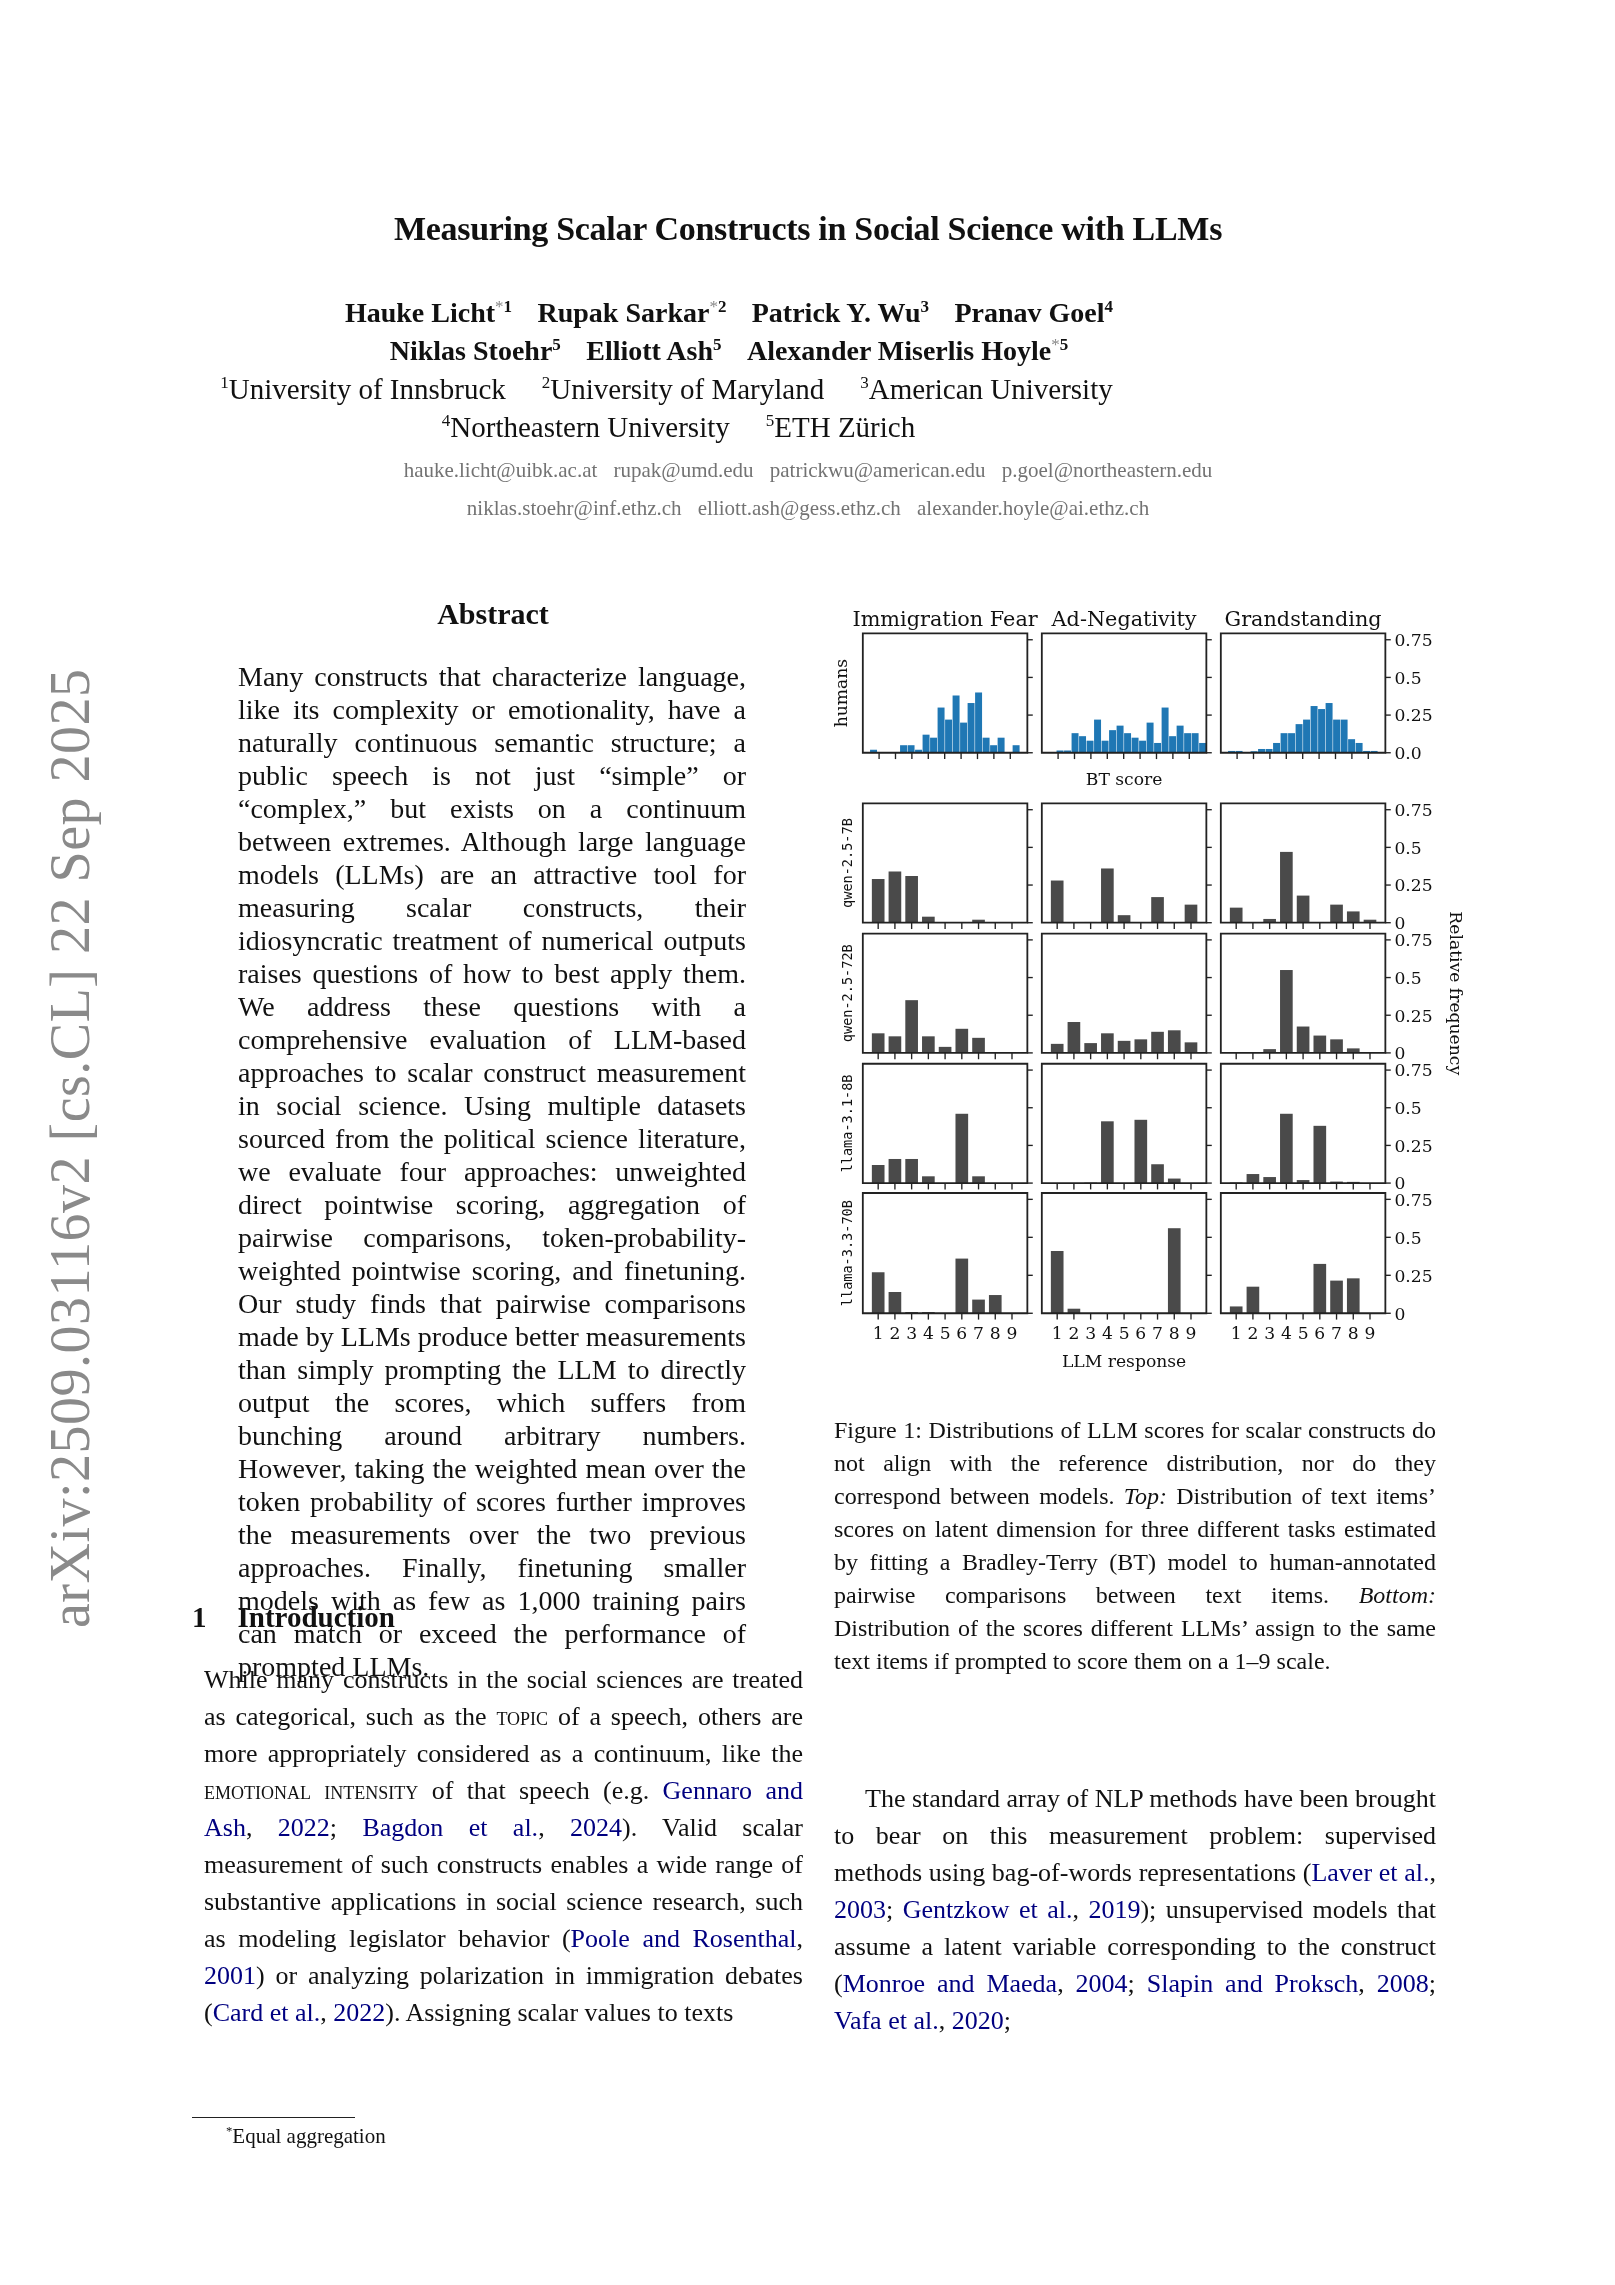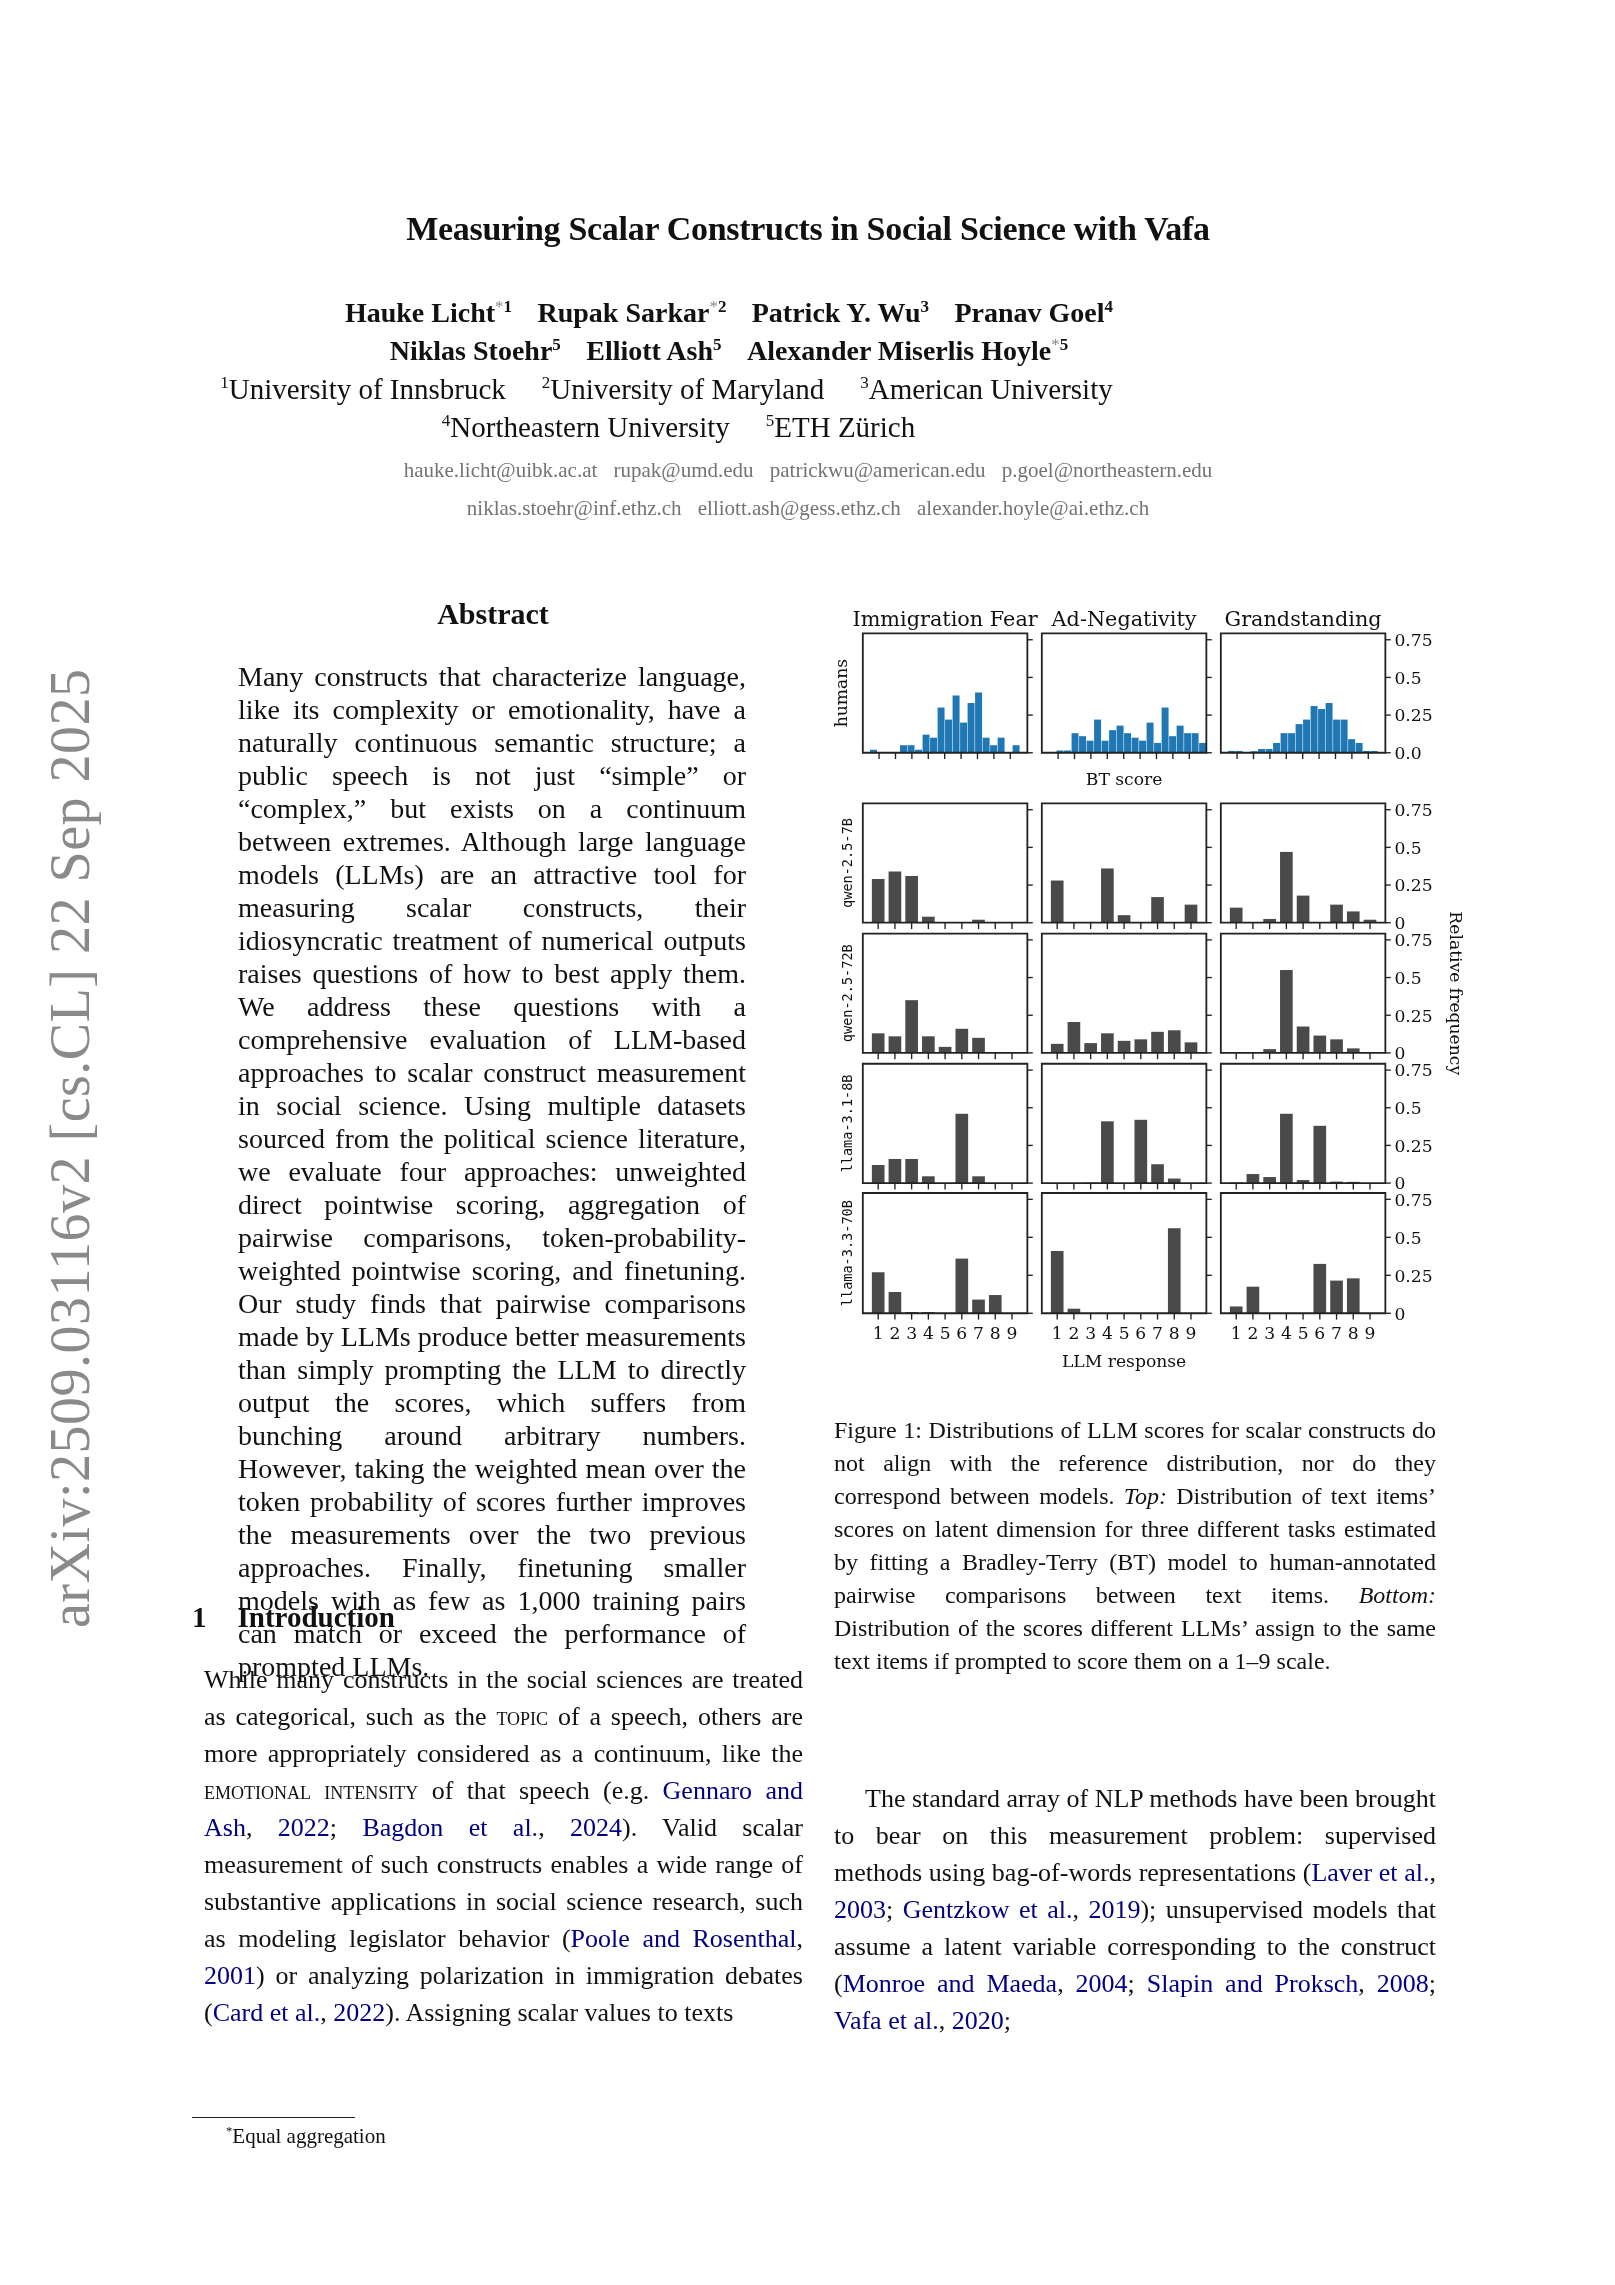--- a/index.html
+++ b/index.html
@@ -30,21 +30,21 @@
   .right-text { left: 834px; width: 602px; top: 1773px; }
   .indent { text-indent: 31px; margin-top: 7.2px; }
   svg text { font-family: "DejaVu Serif", "Liberation Serif", serif; }
   .mono { font-family: "DejaVu Sans Mono", "Liberation Mono", monospace; }
 </style>
 </head>
 <body>
 
 <div class="abs arxiv">arXiv:2509.03116v2  [cs.CL]  22 Sep 2025</div>
 
-<div class="abs title">Measuring Scalar Constructs in Social Science with Vafa</div>
+<div class="abs title">Measuring Scalar Constructs in Social Science with LLMs</div>
 <div class="abs authors" style="top:297px;" id="authors1"><span style="margin: 0px 12.7px;"><span>Hauke Licht</span><sup class="b"><span class="ast">*</span><span>1</span></sup></span><span style="margin: 0px 12.7px;"><span>Rupak Sarkar</span><sup class="b"><span class="ast">*</span><span>2</span></sup></span><span style="margin: 0px 12.7px;"><span>Patrick Y. Wu</span><sup class="b"><span>3</span></sup></span><span style="margin: 0px 12.7px;"><span>Pranav Goel</span><sup class="b"><span>4</span></sup></span></div>
 <div class="abs authors" style="top:335px;" id="authors2"><span style="margin: 0px 12.7px;"><span>Niklas Stoehr</span><sup class="b"><span>5</span></sup></span><span style="margin: 0px 12.7px;"><span>Elliott Ash</span><sup class="b"><span>5</span></sup></span><span style="margin: 0px 12.7px;"><span>Alexander Miserlis Hoyle</span><sup class="b"><span class="ast">*</span><span>5</span></sup></span></div>
 <div class="abs affil" style="top:373px;" id="affil1"><span style="margin: 0px 18px;"><sup>1</sup><span>University of Innsbruck</span></span><span style="margin: 0px 18px;"><sup>2</sup><span>University of Maryland</span></span><span style="margin: 0px 18px;"><sup>3</sup><span>American University</span></span></div>
 <div class="abs affil" style="top:411px;padding-left:12px;" id="affil2"><span style="margin: 0px 18px;"><sup>4</sup><span>Northeastern University</span></span><span style="margin: 0px 18px;"><sup>5</sup><span>ETH Zürich</span></span></div>
 <div class="abs emails" style="top:458px;" id="emails1"><span>hauke.licht@uibk.ac.at</span><span>rupak@umd.edu</span><span>patrickwu@american.edu</span><span>p.goel@northeastern.edu</span></div>
 <div class="abs emails" style="top:496px;" id="emails2"><span>niklas.stoehr@inf.ethz.ch</span><span>elliott.ash@gess.ethz.ch</span><span>alexander.hoyle@ai.ethz.ch</span></div>
 
 <div class="abs abs-title">Abstract</div>
 <div class="abs abs-text">Many constructs that characterize language, like its complexity or emotionality, have a naturally continuous semantic structure; a public speech is not just “simple” or “complex,” but exists on a continuum between extremes. Although large language models (LLMs) are an attractive tool for measuring scalar constructs, their idiosyncratic treatment of numerical outputs raises questions of how to best apply them. We address these questions with a comprehensive evaluation of LLM-based approaches to scalar construct measurement in social science. Using multiple datasets sourced from the political science literature, we evaluate four approaches: unweighted direct pointwise scoring, aggregation of pairwise comparisons, token-probability-weighted pointwise scoring, and finetuning. Our study finds that pairwise comparisons made by LLMs produce better measurements than simply prompting the LLM to directly output the scores, which suffers from bunching around arbitrary numbers. However, taking the weighted mean over the token probability of scores further improves the measurements over the two previous approaches. Finally, finetuning smaller models with as few as 1,000 training pairs can match or exceed the performance of prompted LLMs.</div>
 

